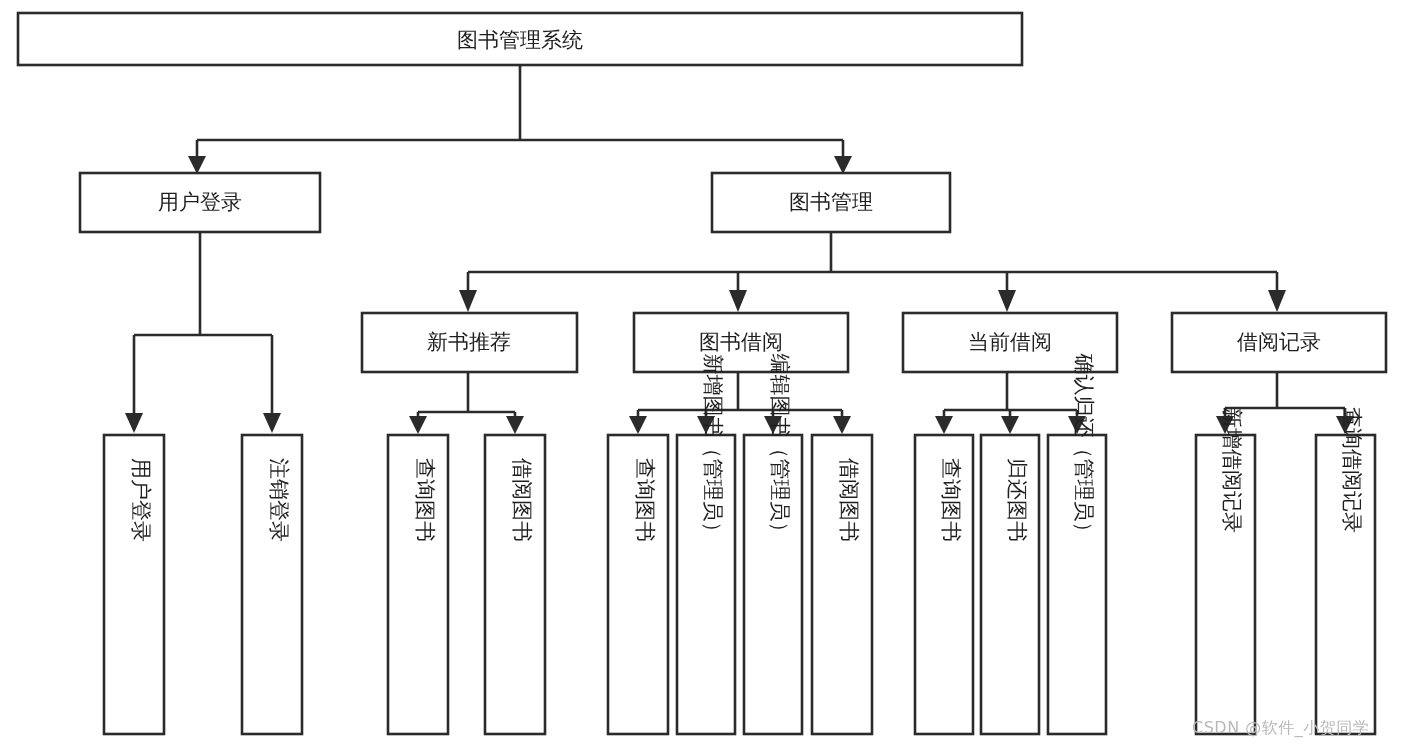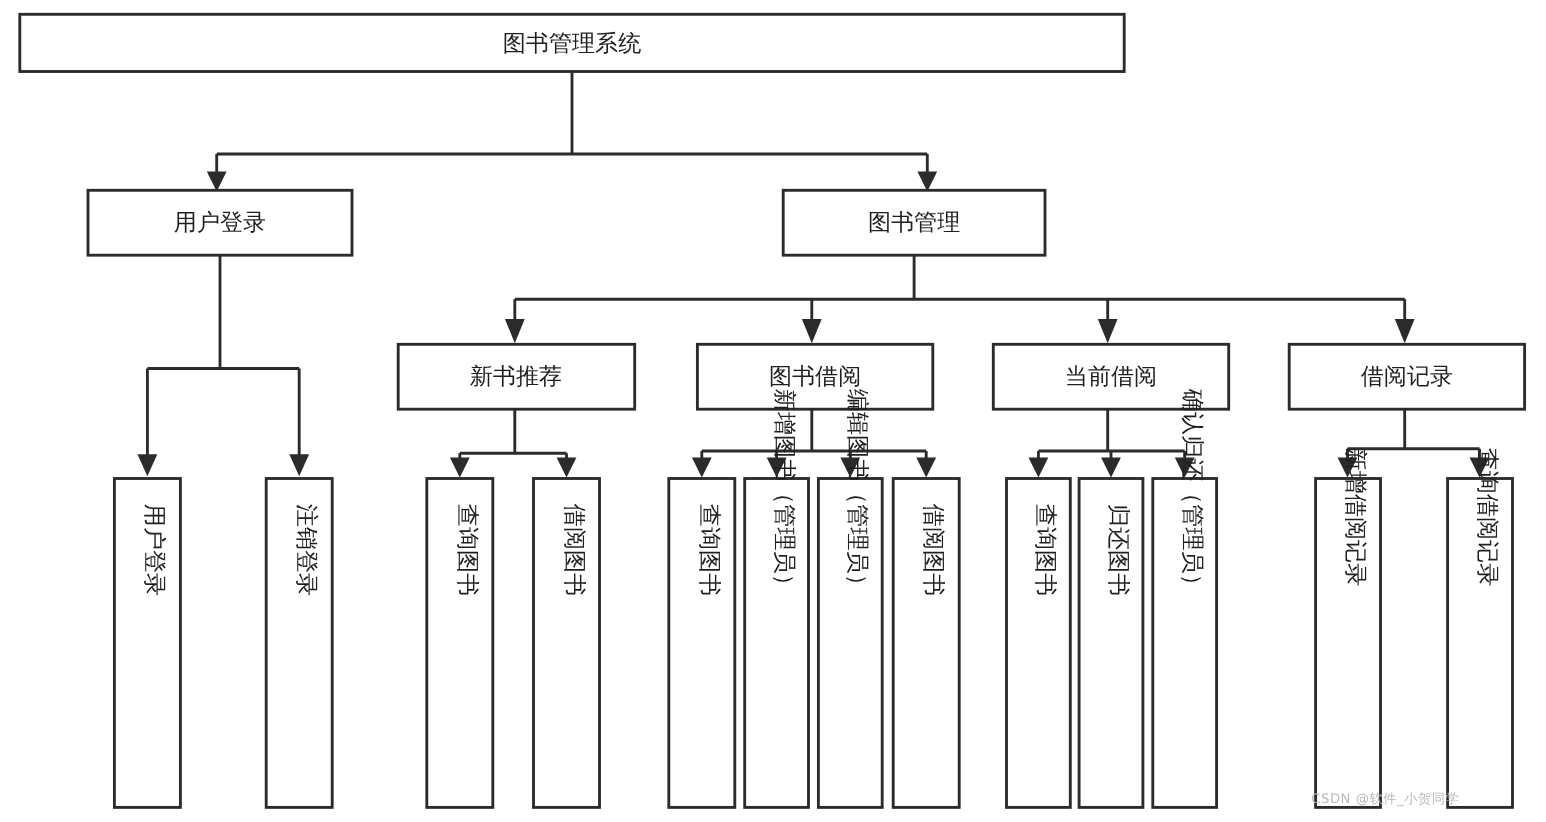--- a/index.html
+++ b/index.html
@@ -49,21 +49,21 @@
   }
   .node-label-v {
     font-family: "DejaVu Sans", "Liberation Sans", sans-serif;
     font-size: 21px;
     fill: #1f1f1f;
     text-anchor: middle;
   }
   .watermark-text {
     position: absolute;
     font-family: "DejaVu Sans", "Liberation Sans", sans-serif;
-    font-size: 12px;
+    font-size: 16px;
     color: #b9b9b9;
     white-space: nowrap;
     letter-spacing: 0.5px;
   }
 </style>
 </head>
 <body>
 
 <div id="diagram-root">
 

